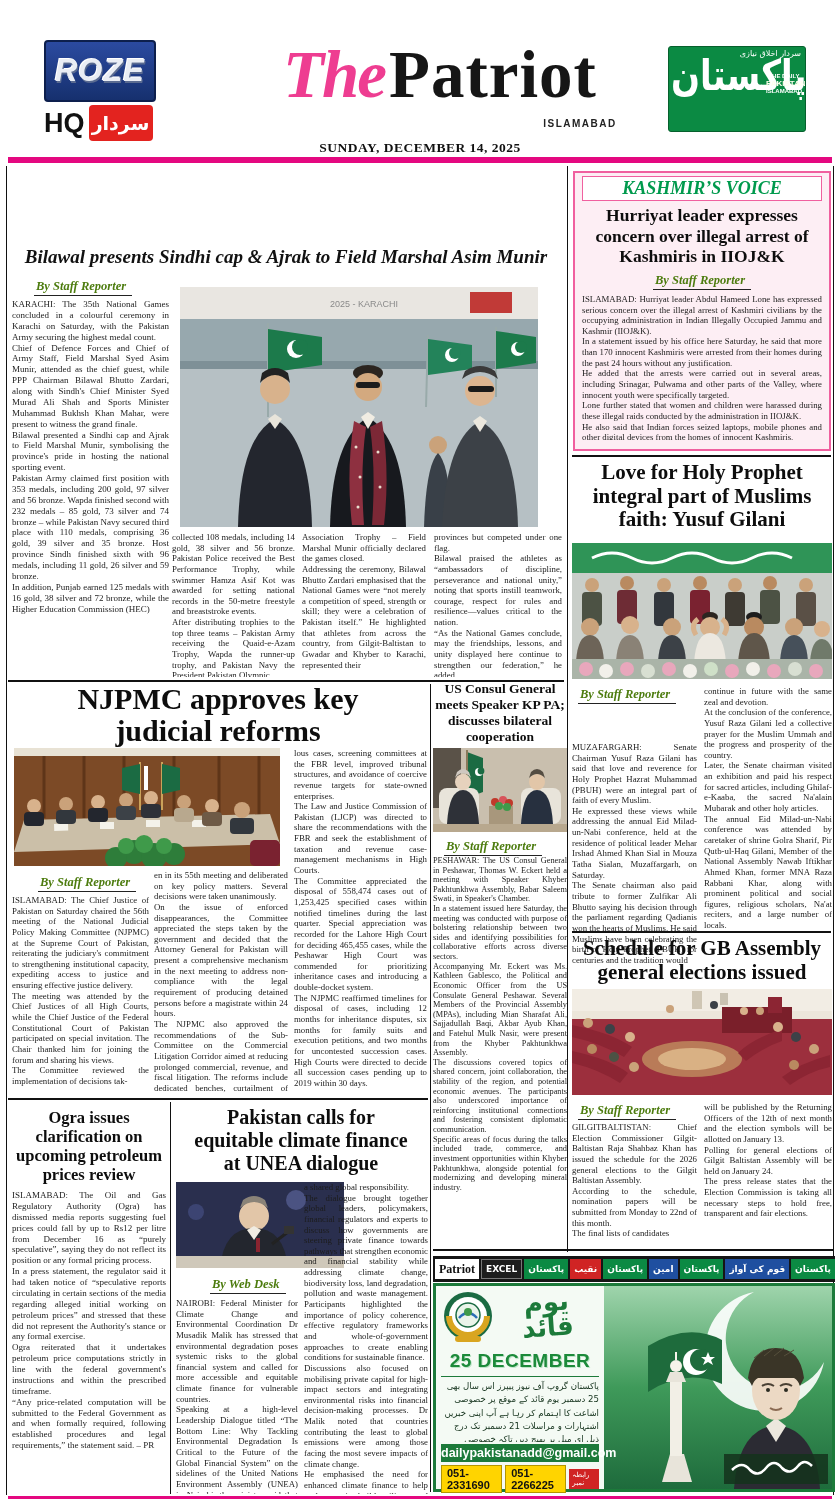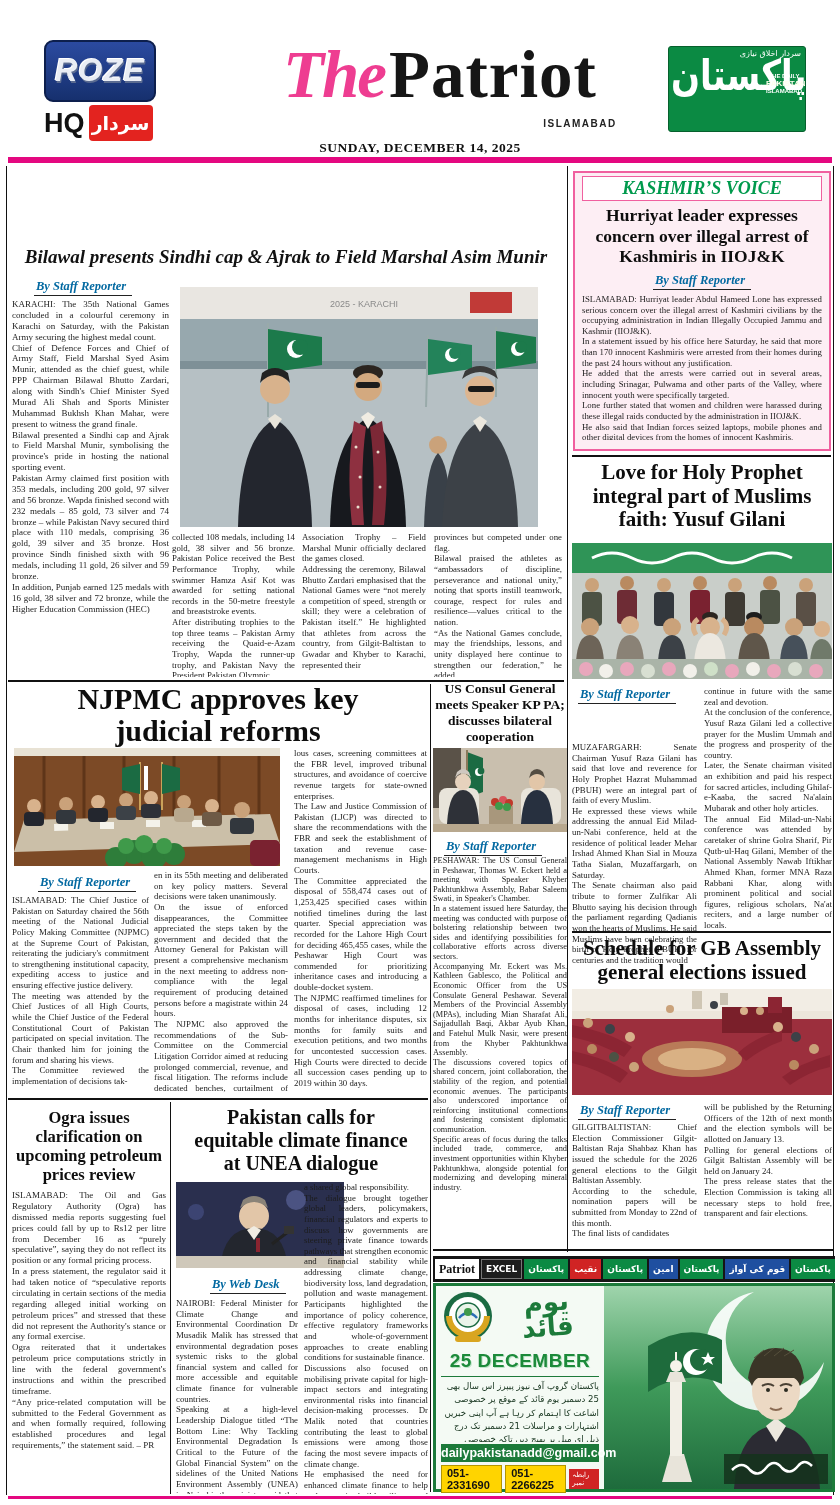--- a/index.html
+++ b/index.html
@@ -2,21 +2,21 @@
 <html><head>
 <meta charset="utf-8">
 <style>
   * { margin:0; padding:0; box-sizing:border-box; }
   body { background:#fff; }
   #page { position:relative; width:840px; height:1505px; background:#fff; overflow:hidden;
           font-family:"Liberation Serif","DejaVu Serif",serif; color:#1a1a1a; }
   .abs { position:absolute; }
   
   .roze { left:44px; top:40px; width:114px; height:106px; }
-  .roze-top { width:112px; height:62px; background:linear-gradient(#2b4aa0,#16306e); border:2px solid #0d1f4d; border-radius:9px;
+  .roze-top { width:112px; height:62px; background:linear-gradient(#2b4aa0,#16306e); border:2px solid #0d1f4d; border-radius:4px;
               display:flex; align-items:center; justify-content:center; }
   .roze-top span { font-family:"Liberation Sans",sans-serif; font-weight:bold; font-style:italic; font-size:31px;
                    color:#e9edf4; text-shadow:1px 2px 0 #5a6b91, -1px -1px 0 #fff; letter-spacing:1px; }
   .roze-bottom { display:flex; margin-top:3px; align-items:center; gap:4px; }
   .roze-hq { font-family:"Liberation Sans",sans-serif; font-weight:bold; font-size:27px; color:#111; }
   .roze-urdu { background:#e3231f; border-radius:4px; width:64px; height:36px; display:flex; align-items:center; justify-content:center;
                color:#fff; font-family:"DejaVu Sans",sans-serif; font-weight:bold; font-size:19px; }
   .mast-title { left:225px; top:36px; width:430px; text-align:center; white-space:nowrap; }
   .mast-the { font-style:italic; font-size:67px; color:#ee3d91; font-weight:bold; letter-spacing:-2px; }
   .mast-patriot { font-size:67px; color:#161616; font-weight:bold; letter-spacing:1px; }
@@ -34,21 +34,21 @@
   .pinkbar { left:8px; top:157px; width:824px; height:6px; background:#e40880; }
   
   .vline { width:0; border-left:1.6px solid #111; }
   .hline { height:0; border-top:2px solid #111; }
   .frame-l { left:6px; top:166px; height:1329px; }
   .frame-r { left:833px; top:166px; height:1329px; }
   .bottom-pink { left:8px; top:1496px; width:824px; height:3px; background:#e40880; }
   
   .hl { font-weight:bold; color:#0d0d0d; text-align:center; white-space:pre-line; }
   .sub { font-weight:bold; font-style:italic; text-align:center; color:#111; }
-  .byline { font-weight:bold; font-style:italic; font-size:12.5px; color:#0369a1;
+  .byline { font-weight:bold; font-style:italic; font-size:12.5px; color:#4d7c0f;
             border-bottom:1.6px solid #222; display:inline-block; padding:0 6px 1px 2px; }
   .bt { font-size:8.8px; line-height:1.21; text-align:justify; white-space:pre-line; overflow:hidden; color:#1c1c1c; }
   .bt-s { font-size:8.3px; line-height:1.16; }
   
   .kbox { left:573px; top:171px; width:258px; height:280px; border:2.5px solid #f0609f; background:#fdeef4; padding:3px 7px; }
   .kicker { text-align:center; font-weight:bold; font-style:italic; font-size:18px; color:#009a4d;
             background:#fff; border:1.5px solid #f0609f; padding:1px 0; }
   .k-hl { font-size:17.5px; line-height:1.18; margin-top:4px; }
   .k-by { text-align:center; margin-top:3px; }
   .kbox .bt { margin-top:4px; }

